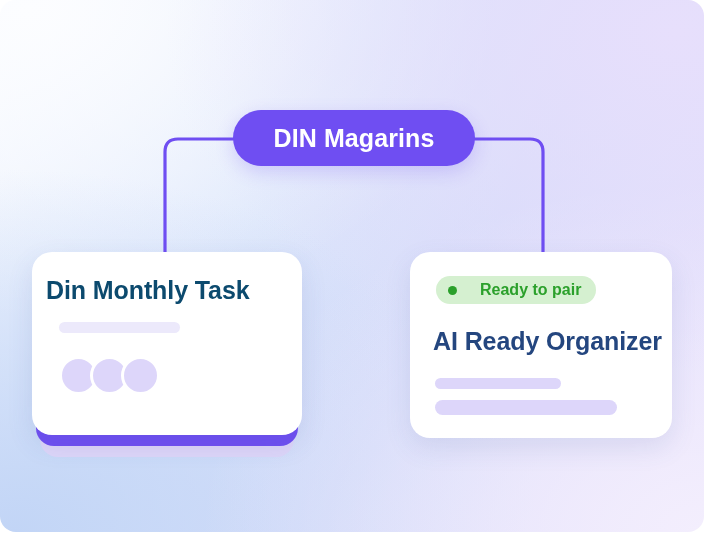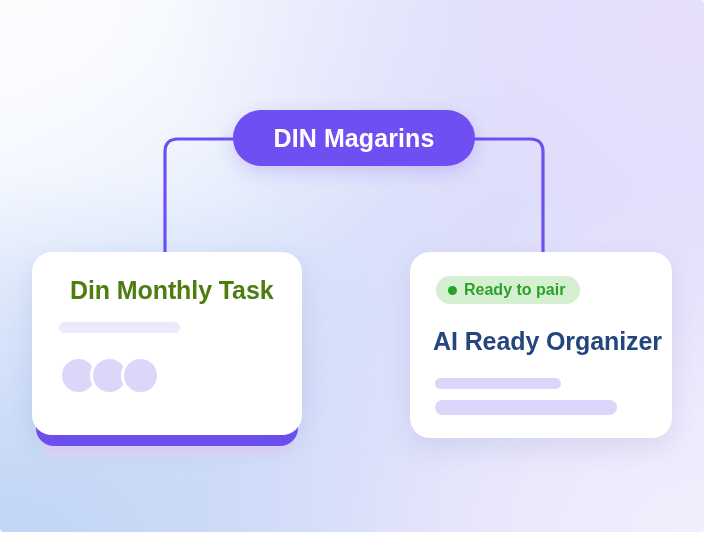--- a/index.html
+++ b/index.html
@@ -11,21 +11,21 @@
     width: 704px;
     height: 544px;
     overflow: hidden;
     font-family: "Liberation Sans", sans-serif;
   }
 
   #stage {
     position: relative;
     width: 704px;
     height: 532px;
-    border-radius: 4px;
+    border-radius: 16px;
     overflow: hidden;
     background:
       radial-gradient(125% 110% at 96% 6%, #e7dffc 0%, rgba(231,223,252,0) 58%),
       radial-gradient(130% 120% at 100% 100%, #f3eefd 0%, rgba(243,238,253,0) 55%),
       radial-gradient(120% 110% at 2% 100%, #c2d5f6 0%, rgba(194,213,246,0) 62%),
       radial-gradient(115% 100% at 4% 2%, #fcfdff 0%, rgba(252,253,255,0) 58%),
       linear-gradient(120deg, #f6f9ff 0%, #dce6fb 38%, #d7dcfa 62%, #e8e1fc 100%);
   }
 
   
@@ -90,25 +90,25 @@
     top: 0;
     width: 270px;
     height: 183px;
     border-radius: 20px;
     background: #ffffff;
     box-shadow: 0 10px 26px rgba(70,90,160,0.13);
   }
 
   .card-left-title {
     position: absolute;
-    left: 38px;
+    left: 14px;
     top: 24px;
     font-size: 25px;
     font-weight: bold;
-    color: #4d7c0f;
+    color: #0c4a6e;
     white-space: nowrap;
     letter-spacing: -0.1px;
   }
   .bar-left-1 {
     position: absolute;
     left: 27px;
     top: 70px;
     width: 121px;
     height: 11px;
     border-radius: 6px;
@@ -160,20 +160,21 @@
     border-radius: 50%;
     background: #2ba02b;
     margin-right: 7px;
     flex: none;
   }
   .badge-label {
     color: #2ba02b;
     font-size: 16px;
     font-weight: bold;
     white-space: nowrap;
+    margin-left: 16px;
   }
   .card-right-title {
     position: absolute;
     left: 23px;
     top: 75px;
     font-size: 25px;
     font-weight: bold;
     color: #24467f;
     white-space: nowrap;
     letter-spacing: -0.1px;

